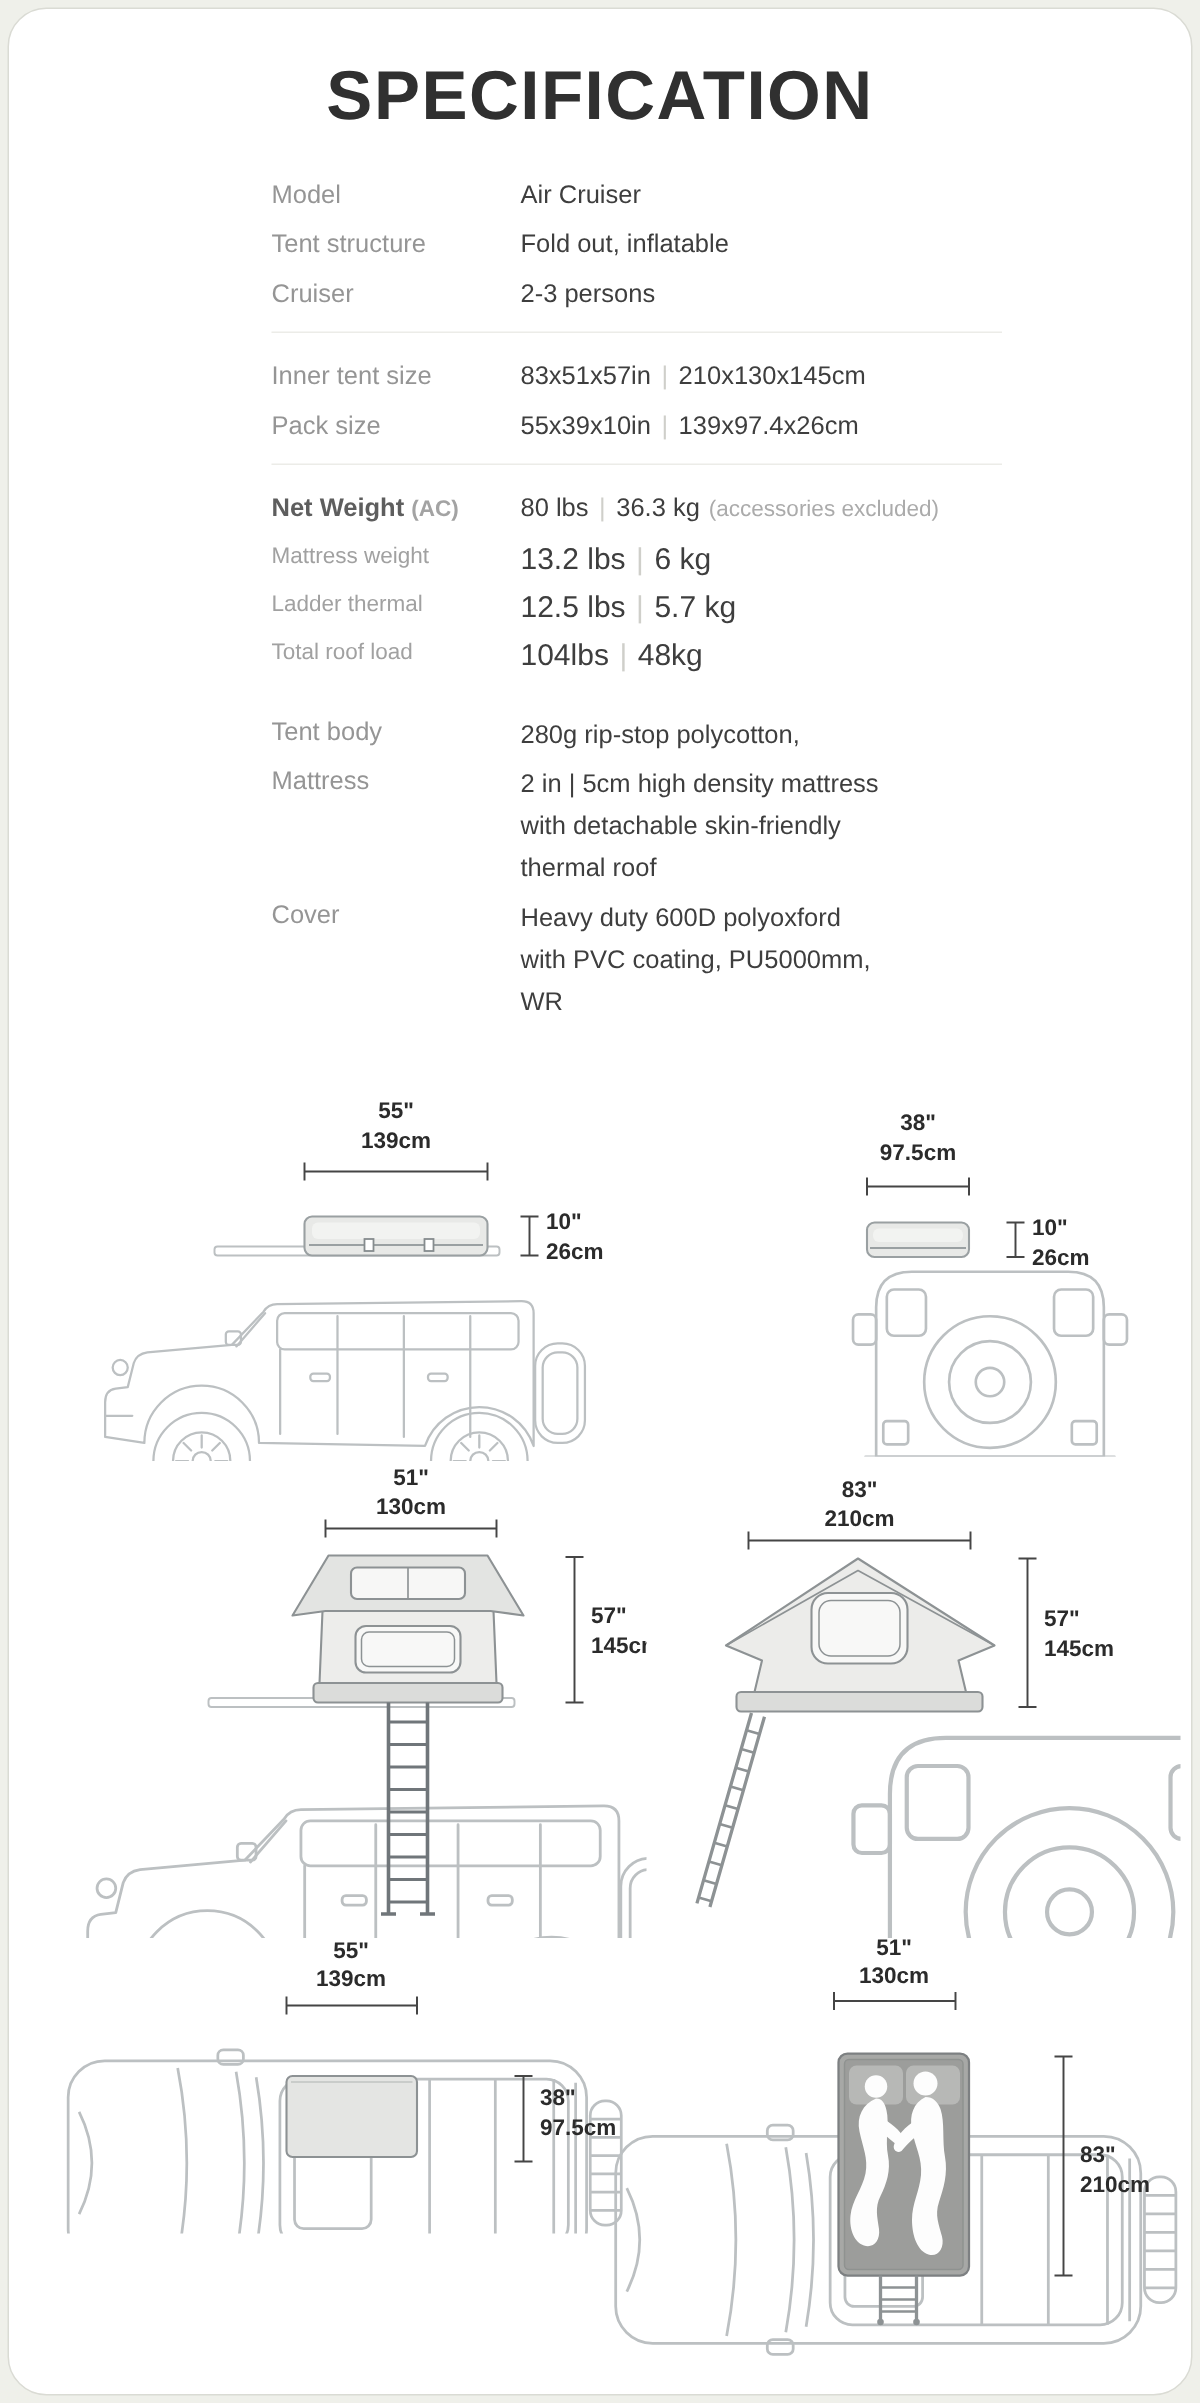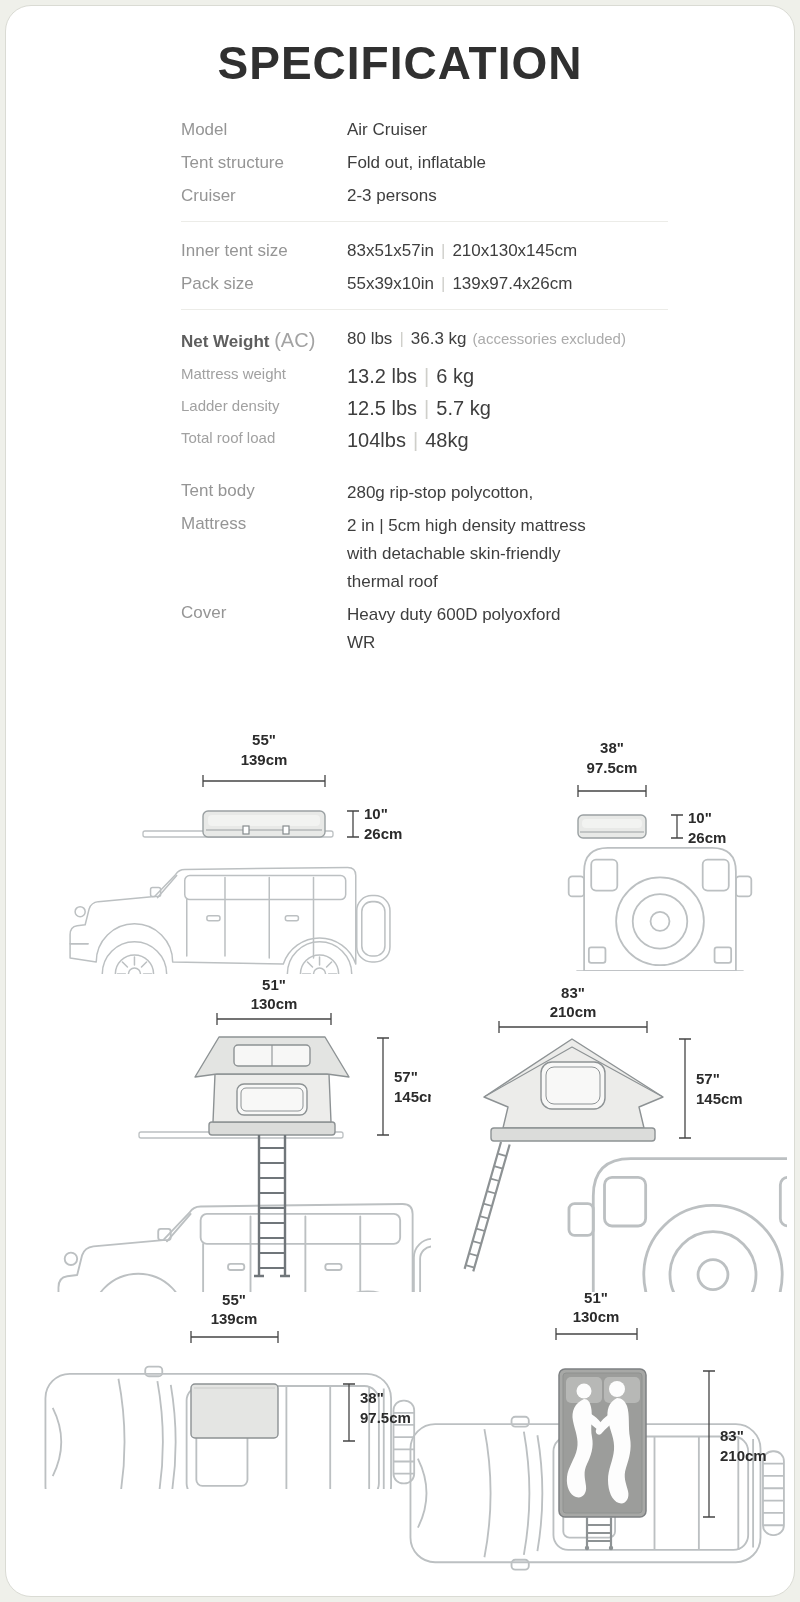--- a/index.html
+++ b/index.html
@@ -20,21 +20,21 @@
     color:#303030;
   }
   
   .spec{position:absolute;left:175px;top:114px;width:490px;font-size:17px}
   .srow{display:flex;align-items:flex-start;margin-bottom:13px}
   .lbl{width:166px;flex:none;color:#959595}
   .val{color:#3e3e3e}
   .pipe{color:#cfcfca;padding:0 7px;font-weight:400}
   .hr{border:none;border-top:1px solid #ececе8;border-top:1px solid #ecece8;margin:15px 0 19px 0;width:487px}
   .wmain .lbl{color:#5e5e5e;font-weight:700}
-  .suffix{color:#a3a3a3;font-weight:400;font-size:20px}
+  .suffix{color:#a3a3a3;font-weight:700;font-size:15px}
   .note{color:#ababab;font-size:15px;margin-left:6px}
   .sub{margin-bottom:9px}
   .sub .lbl{font-size:15px;color:#a1a1a1}
   .sub .val{font-size:20px}
   .mats{margin-top:27px}
   .mat{margin-bottom:5px}
   .mat .lbl{padding-top:2px}
   .mat .val span{display:block;line-height:28px}
   
   .dg{position:absolute}
@@ -151,21 +151,21 @@
 
     <div class="srow wmain">
       <span class="lbl"><span>Net Weight</span> <span class="suffix">(AC)</span></span>
       <span class="val"><span>80 lbs</span><span class="pipe">|</span><span>36.3 kg</span><span class="note">(accessories excluded)</span></span>
     </div>
     <div class="srow sub">
       <span class="lbl">Mattress weight</span>
       <span class="val"><span>13.2 lbs</span><span class="pipe">|</span><span>6 kg</span></span>
     </div>
     <div class="srow sub">
-      <span class="lbl">Ladder density</span>
+      <span class="lbl">Ladder thermal</span>
       <span class="val"><span>12.5 lbs</span><span class="pipe">|</span><span>5.7 kg</span></span>
     </div>
     <div class="srow sub">
       <span class="lbl">Total roof load</span>
       <span class="val"><span>104lbs</span><span class="pipe">|</span><span>48kg</span></span>
     </div>
 
     <div class="mats">
       <div class="srow mat">
         <span class="lbl">Tent body</span>
@@ -178,20 +178,21 @@
         <span class="val">
           <span>2 in | 5cm high density mattress</span>
           <span>with detachable skin-friendly</span>
           <span>thermal roof</span>
         </span>
       </div>
       <div class="srow mat">
         <span class="lbl">Cover</span>
         <span class="val">
           <span>Heavy duty 600D polyoxford</span>
+          <span>with PVC coating, PU5000mm,</span>
           <span>WR</span>
         </span>
       </div>
     </div>
   </div>
 
   <div class="dg dgA">
     <svg viewBox="0 0 380 255">
       <use href="#suv-side" transform="translate(25,89) scale(0.9)"></use>
       <rect x="112" y="112" width="190" height="6" rx="2" fill="#ffffff" stroke="#bcc0c2" stroke-width="1.3"></rect>

